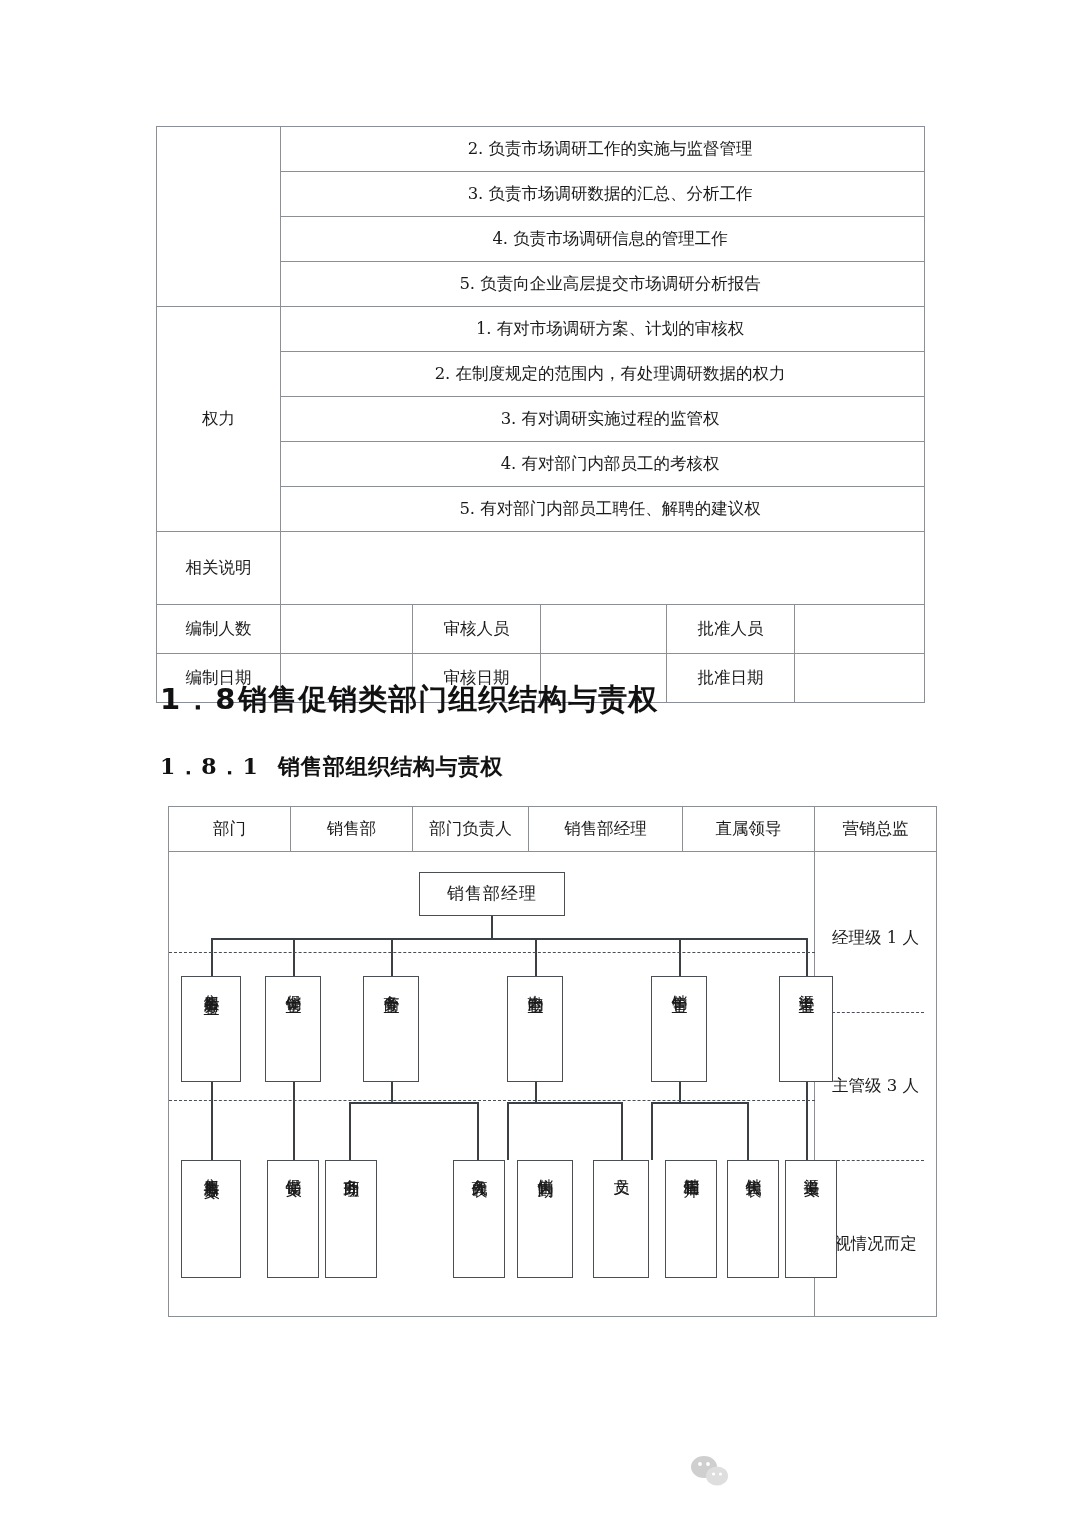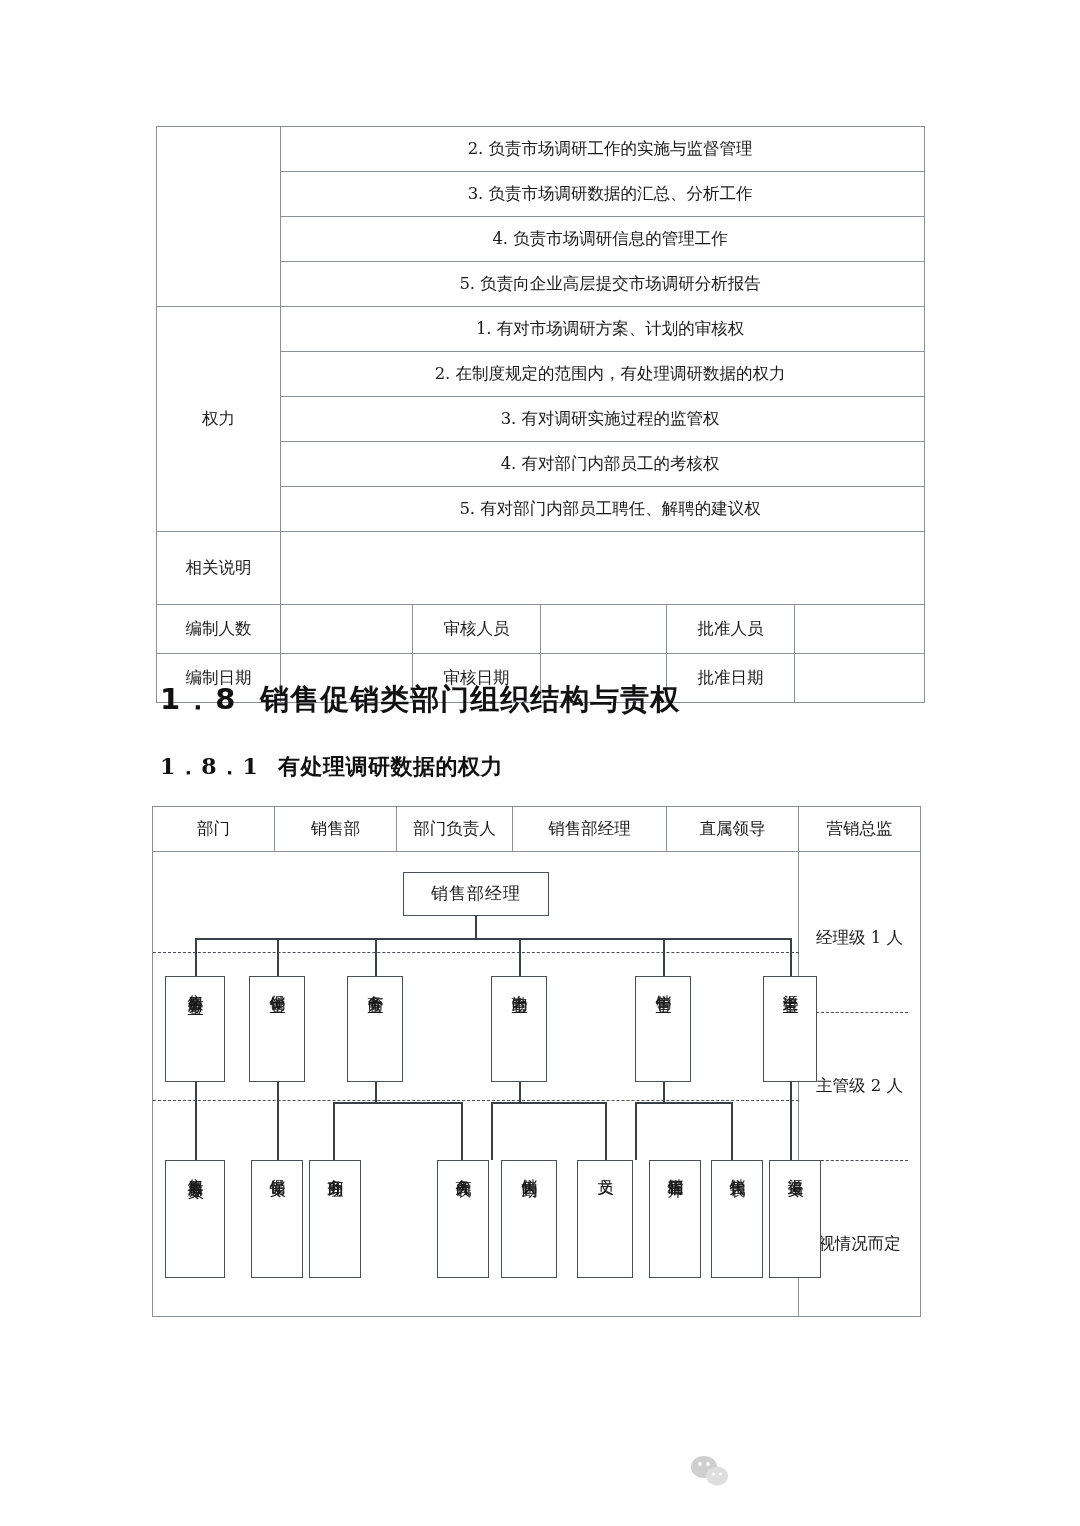--- a/index.html
+++ b/index.html
@@ -28,31 +28,31 @@
   .lft{text-align:center;}
 
   
   #table-duties{left:156px;top:126px;width:768px;}
   #table-duties td{height:26px;}
   #table-duties td.label{text-align:center;}
   #table-duties td.item{padding-left:22px;}
   #table-duties .num{display:inline-block;min-width:26px;}
 
   
-  #table-org{left:152px;top:806px;width:768px;}
+  #table-org{left:168px;top:806px;width:768px;}
   #table-org td{padding:8px 6px;}
 
   
   .h2{
     position:absolute;left:160px;top:680px;
     font-family:"DejaVu Sans","Liberation Sans",sans-serif;
     font-weight:bold;font-size:29px;letter-spacing:1px;
     color:#111;
   }
-  .h2 .num{letter-spacing:3px;margin-right:22px;}
+  .h2 .num{letter-spacing:3px;}
   .h3{
     position:absolute;left:160px;top:752px;
     font-family:"DejaVu Sans","Liberation Sans",sans-serif;
     font-weight:bold;font-size:22px;letter-spacing:.5px;
     color:#111;
   }
   .h3 .num{letter-spacing:2px;margin-right:18px;font-family:"DejaVu Serif","Liberation Serif",serif;margin-top:20px;}
 
   
   #org-chart{
@@ -177,21 +177,21 @@
         <td class="ctr">批准日期</td>
         <td class="ctr"></td>
       </tr>
     </tbody>
   </table>
 
   <div class="h2">
     <span class="num">1．8</span><span>销售促销类部门组织结构与责权</span>
   </div>
   <div class="h3">
-    <span class="num">1．8．1</span><span>有处理调研数据的权力</span>
+    <span class="num">1．8．1</span><span>销售部组织结构与责权</span>
   </div>
 
   <table class="doc-table" id="table-org">
     <colgroup>
       <col style="width:122px">
         <col style="width:122px">
         <col style="width:116px">
       <col style="width:154px">
         <col style="width:132px">
         <col style="width:122px">
@@ -297,21 +297,21 @@
               <span class="vtxt">渠道专员</span>
             </div>
 
           </div>
         </td>
 
         <td style="padding:12px !important;">
           <div style="position:relative;height:440px;">
             <div style="position:absolute;left:0;top:0;width:100%;height:148px;display:flex;align-items:center;justify-content:center;font-size:16.5px;">经理级 1 人</div>
             <div class="dash" style="top:148px;width:100%;"></div>
-            <div style="position:absolute;left:0;top:148px;width:100%;height:148px;display:flex;align-items:center;justify-content:center;font-size:16.5px;">主管级 2 人</div>
+            <div style="position:absolute;left:0;top:148px;width:100%;height:148px;display:flex;align-items:center;justify-content:center;font-size:16.5px;">主管级 3 人</div>
             <div class="dash" style="top:296px;width:100%;"></div>
             <div style="position:absolute;left:0;top:296px;width:100%;height:144px;display:flex;align-items:center;justify-content:center;font-size:16.5px;margin-top:12px;">视情况而定</div>
           </div>
         </td>
       </tr>
     </tbody>
   </table>
 
 
   <div id="wm-wechat">

